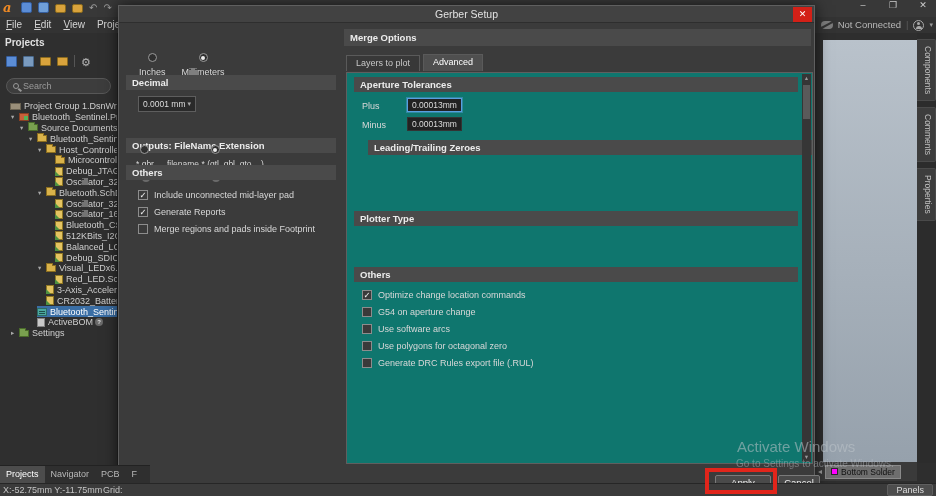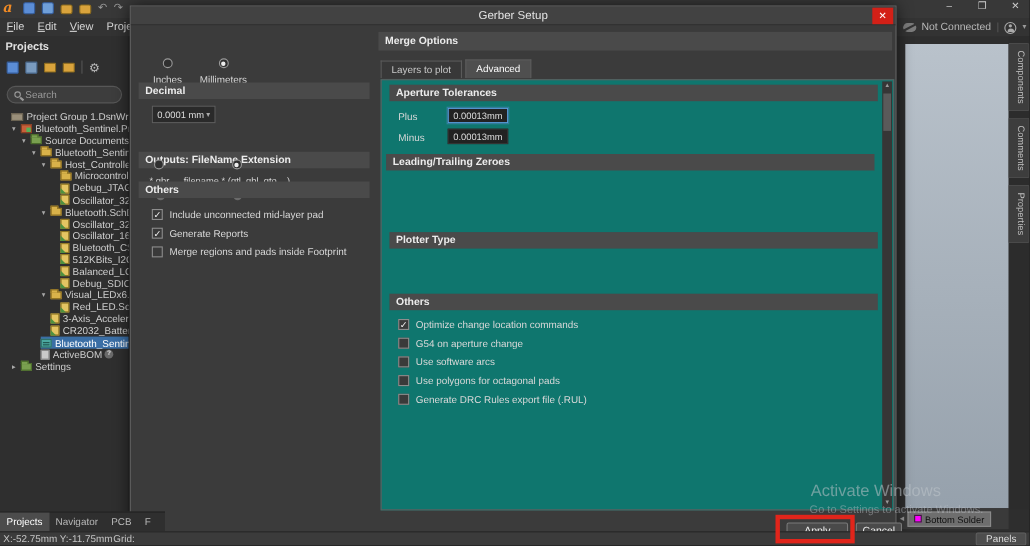--- a/index.html
+++ b/index.html
@@ -137,21 +137,21 @@
   .dtab.active { background:#4f4f4f; color:#fff; padding-bottom:4px; }
   #dpanel { position:absolute; left:227px; top:66px; width:467px; height:392px; background:#0f766e; border:1px solid #5f5f5f; }
   #h-apert  { left:7px; top:4px;  width:444px; }
   #ap-plus-lbl  { position:absolute; left:15px; top:28px; }
   #ap-plus-inp  { position:absolute; left:60px; top:25px; width:55px; height:14px; background:#222; color:#ddd;
                   font:8.5px "Liberation Sans",sans-serif; padding-left:4px; border:1px solid #57a0e0;
                   box-shadow:0 0 0 1px rgba(87,160,224,.45); outline:none; }
   #ap-minus-lbl { position:absolute; left:15px; top:47px; }
   #ap-minus-inp { position:absolute; left:60px; top:44px; width:55px; height:14px; background:#222; color:#ddd;
                   font:8.5px "Liberation Sans",sans-serif; padding-left:4px; border:1px solid #333; outline:none; }
-  #h-zeroes { left:4px; top:67px; width:444px; }
+  #h-zeroes { left:21px; top:67px; width:444px; }
   #g-zeroes { position:absolute; left:15px; top:87px; gap:4.5px; }
   #h-plotter{ left:7px; top:138px; width:444px; }
   #g-plotter{ position:absolute; left:15px; top:158px; gap:5px; }
   #h-rothers{ left:7px; top:194px; width:444px; }
   #g-rothers{ position:absolute; left:15px; top:217px; gap:7px; }
   #sbar { position:absolute; right:1px; top:1px; bottom:1px; width:9px; background:#363636; }
   #sbar .sarr { position:absolute; left:0; width:9px; height:9px; font-size:5.5px; line-height:9px; text-align:center; color:#9a9a9a; }
   #sb-up { top:0; } #sb-dn { bottom:0; }
   #sb-thumb { position:absolute; left:1px; top:11px; width:7px; height:34px; background:#5a5a5a; }
 
@@ -480,21 +480,21 @@
           <span class="citem">
             <span class="cb"></span>
             <span class="lbl">G54 on aperture change</span>
           </span>
           <span class="citem">
             <span class="cb"></span>
             <span class="lbl">Use software arcs</span>
           </span>
           <span class="citem">
             <span class="cb"></span>
-            <span class="lbl">Use polygons for octagonal pads</span>
+            <span class="lbl">Use polygons for octagonal zero</span>
           </span>
           <span class="citem">
             <span class="cb"></span>
             <span class="lbl">Generate DRC Rules export file (.RUL)</span>
           </span>
         </div>
 
       <div id="sbar">
         <span class="sarr" id="sb-up">▲</span>
         <span id="sb-thumb"></span>

